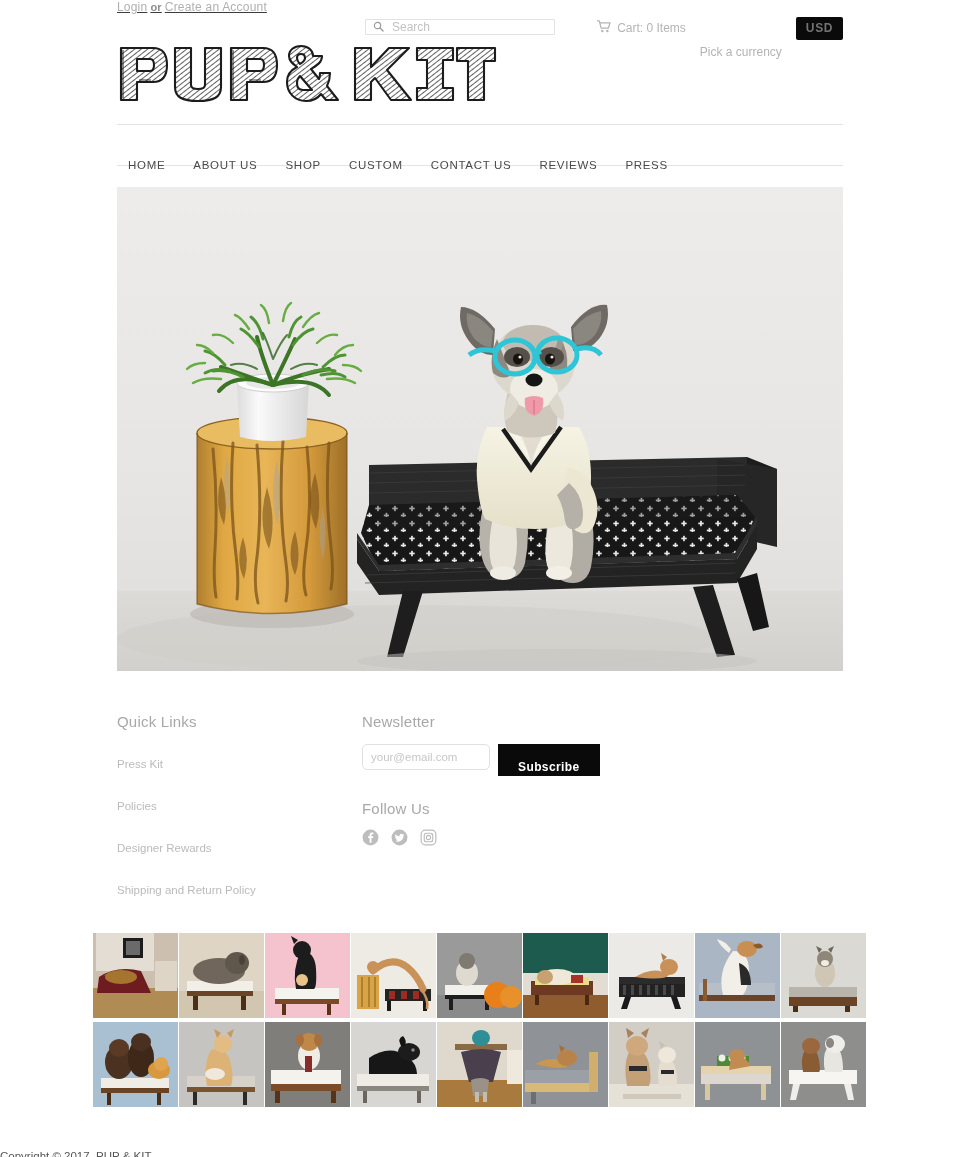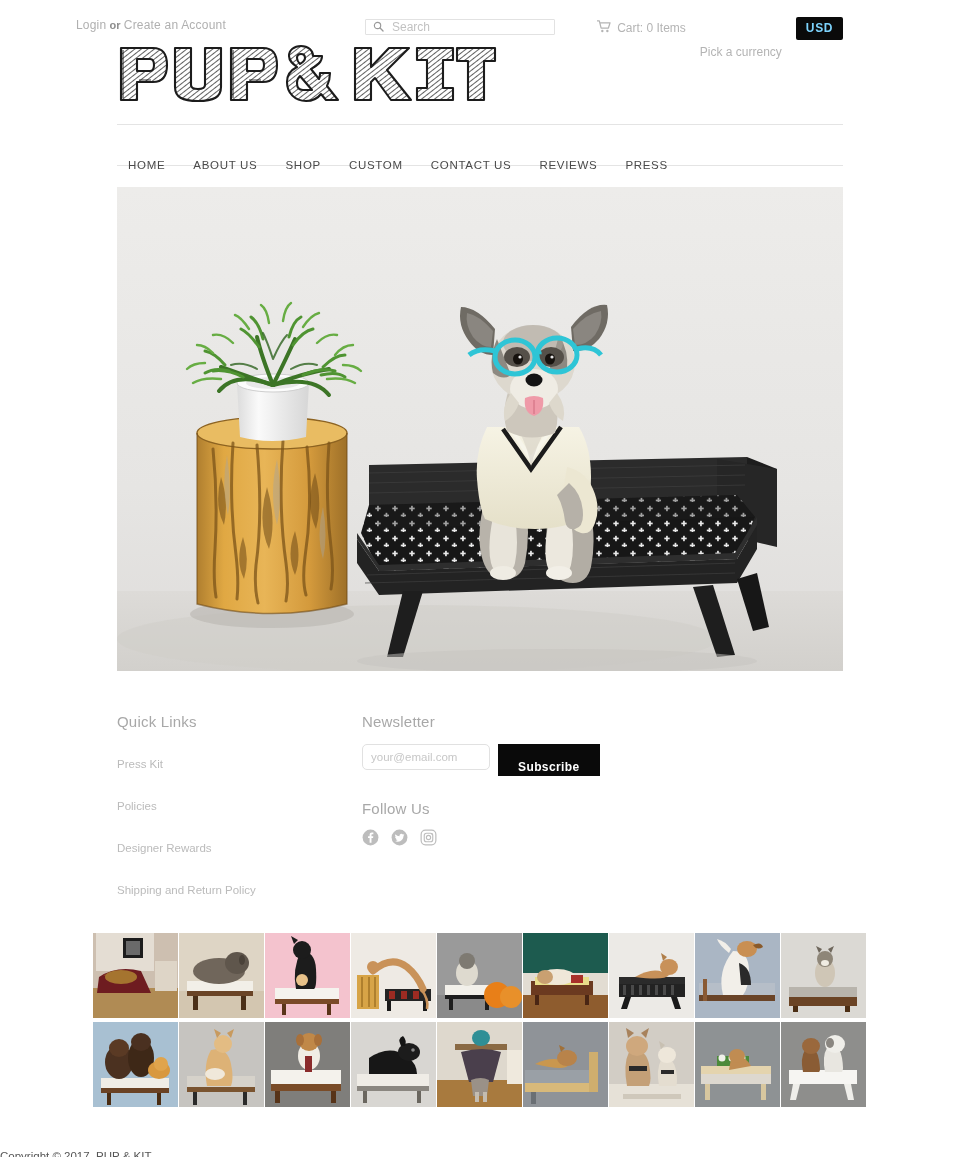--- a/index.html
+++ b/index.html
@@ -10,24 +10,25 @@
     font-family: "Liberation Sans", sans-serif;
     color: #3d3d3d;
   }
   body { width: 960px; height: 1157px; overflow: hidden; position: relative; }
 
   .page { width: 960px; position: relative; }
 
   
   .topbar {
     height: 32px;
-    padding: 0 76px;
+    padding: 0 117px;
     display: flex;
-    align-items: flex-end;
+    align-items: flex-start;
     position: relative;
+    text-decoration: underline;
   }
   .acct {
     font-size: 12px;
     color: #b0b0b0;
     letter-spacing: .2px;
     white-space: nowrap;
   }
   .acct a { color: #b0b0b0; text-decoration: none; }
   .acct .sep { color: #8e8e8e; font-weight: bold; margin: 0 3px; font-size: 11px;}
 
@@ -57,21 +58,21 @@
     white-space: nowrap;
   }
   .cartlink {
     font-size: 12px; color: #b4b4b4;
     display: flex; align-items: center; gap: 6px;
     text-decoration: none;
   }
   .cartlink svg { flex: none; }
   .currency-label { font-size: 12px; color: #b4b4b4; margin-top: 48px; }
   .currency-chip {
-    background: #0a0a0a; color: #7dd3fc;
+    background: #0a0a0a; color: #737373;
     font-size: 12px; font-weight: bold;
     letter-spacing: .6px;
     padding: 5px 10px 6px;
     border-radius: 2px;
     line-height: 1;
   }
 
   
   .logo-area {
     padding: 10px 117px 0;

